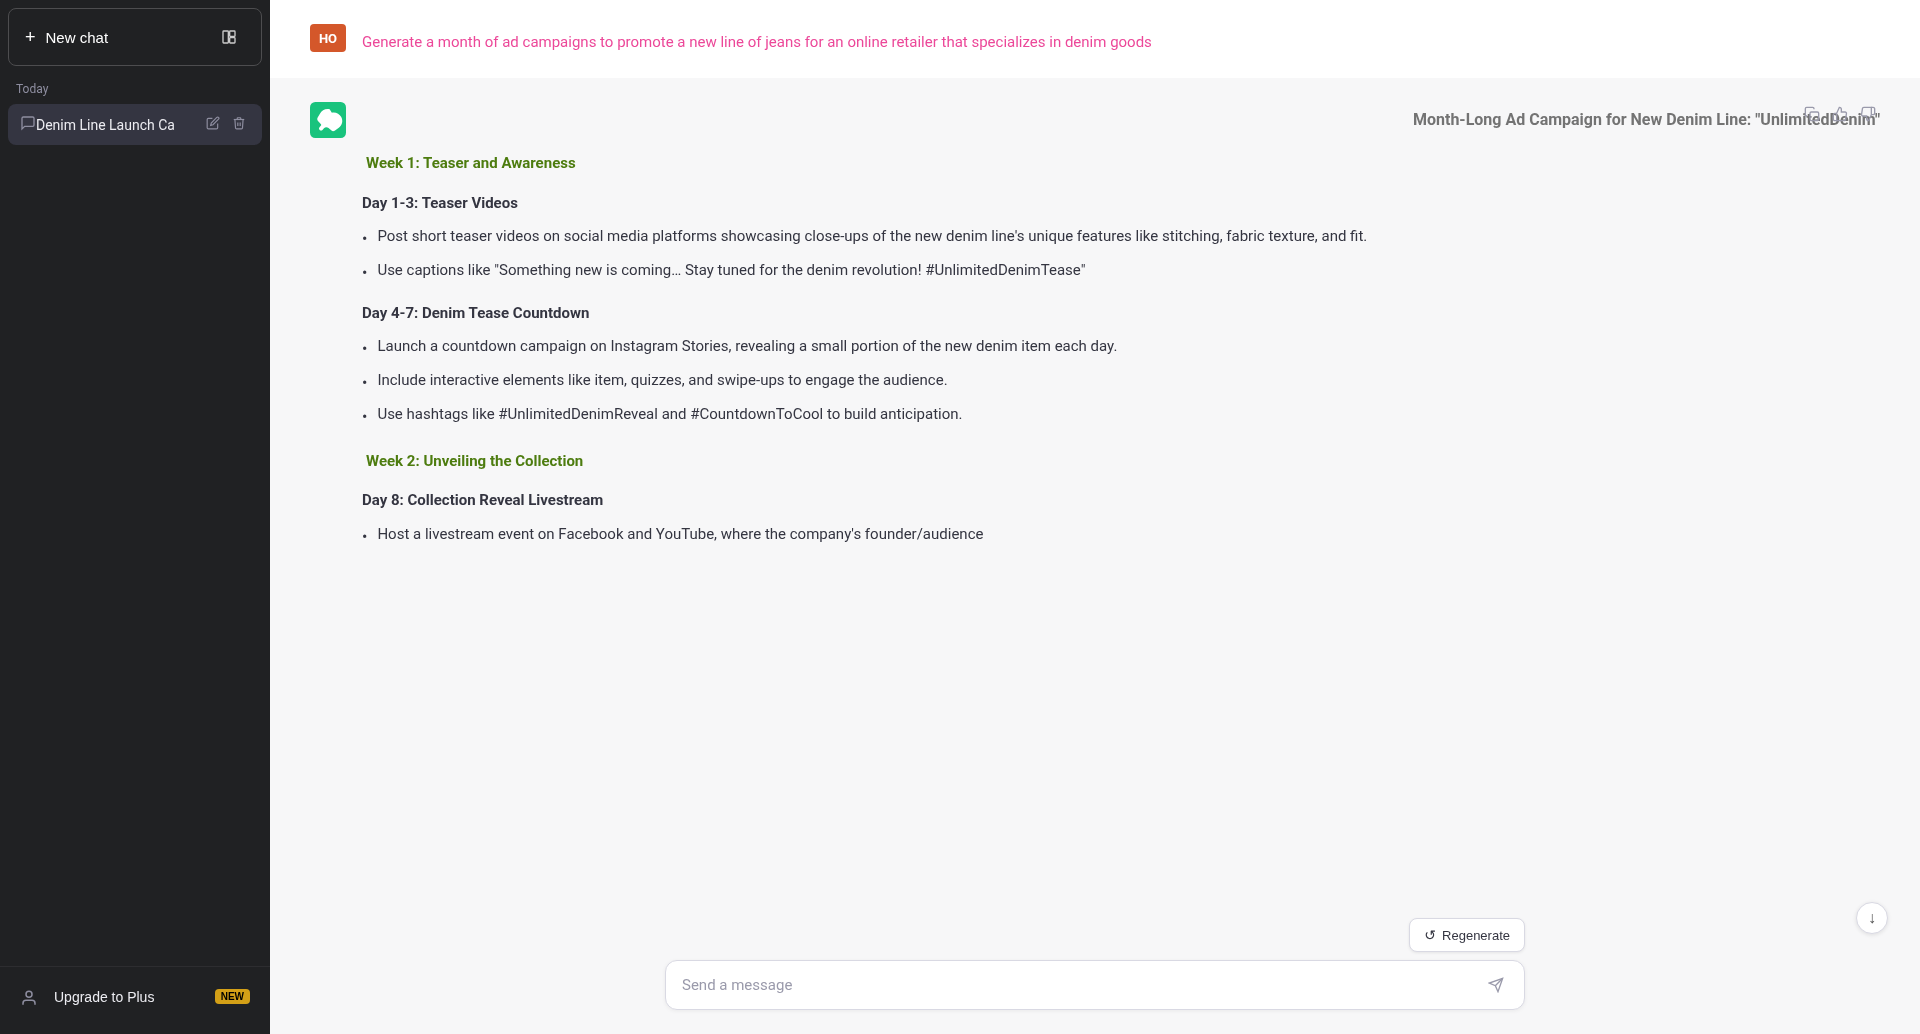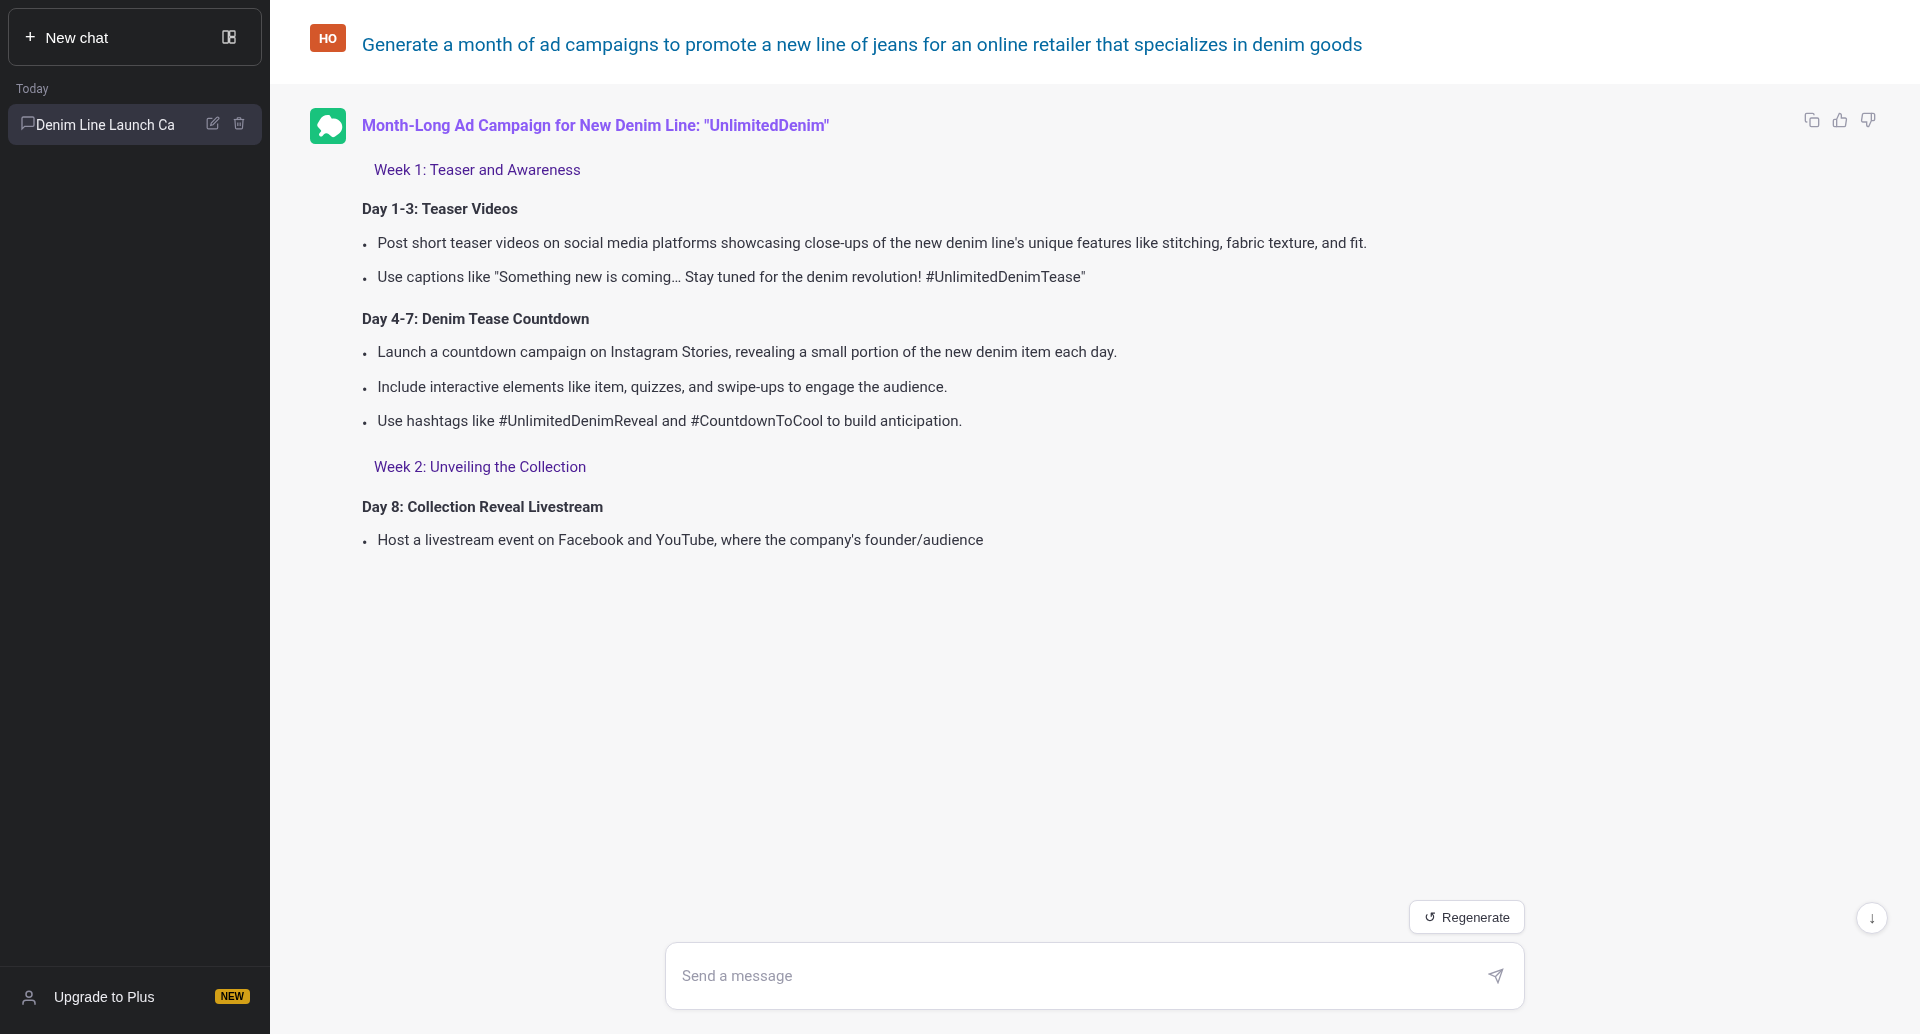--- a/index.html
+++ b/index.html
@@ -147,22 +147,22 @@
       border-radius: 4px;
       display: flex;
       align-items: center;
       justify-content: center;
       color: #fff;
       font-size: 13px;
       font-weight: 700;
       flex-shrink: 0;
     }
     .user-message-text {
-      color: #0369a1;
-      font-size: 19px;
+      color: #ec4899;
+      font-size: 15px;
       line-height: 1.6;
       padding-top: 6px;
     }
 
     
     .ai-message {
       background: #f7f7f8;
       padding: 24px 40px;
       display: flex;
       gap: 16px;
@@ -202,28 +202,29 @@
       color: #9a9aab;
       font-size: 16px;
       padding: 4px;
       border-radius: 4px;
     }
 
     .response-title {
       font-size: 16px;
       font-weight: 700;
       margin-bottom: 16px;
-      color: #8b5cf6;
+      color: #737373;
+      text-align: right;
     }
 
     .section-heading {
       font-size: 15px;
-      font-weight: 400;
-      margin: 18px 12px 10px;
-      color: #4c1d95;
+      font-weight: 700;
+      margin: 18px 4px 10px;
+      color: #4d7c0f;
     }
 
     .sub-heading {
       font-size: 15px;
       font-weight: 700;
       margin: 14px 0 8px;
       color: #343541;
     }
 
     .bullet-list {
@@ -253,21 +254,21 @@
     .input-area {
       padding: 16px 40px 24px;
       background: #f7f7f8;
     }
     .input-container {
       background: #fff;
       border: 1px solid #d9d9e3;
       border-radius: 12px;
       display: flex;
       align-items: center;
-      padding: 21px 16px;
+      padding: 12px 16px;
       box-shadow: 0 1px 4px rgba(0,0,0,0.06);
       max-width: 860px;
       margin: 0 auto;
     }
     .message-input {
       flex: 1;
       border: none;
       outline: none;
       font-size: 15px;
       color: #343541;

